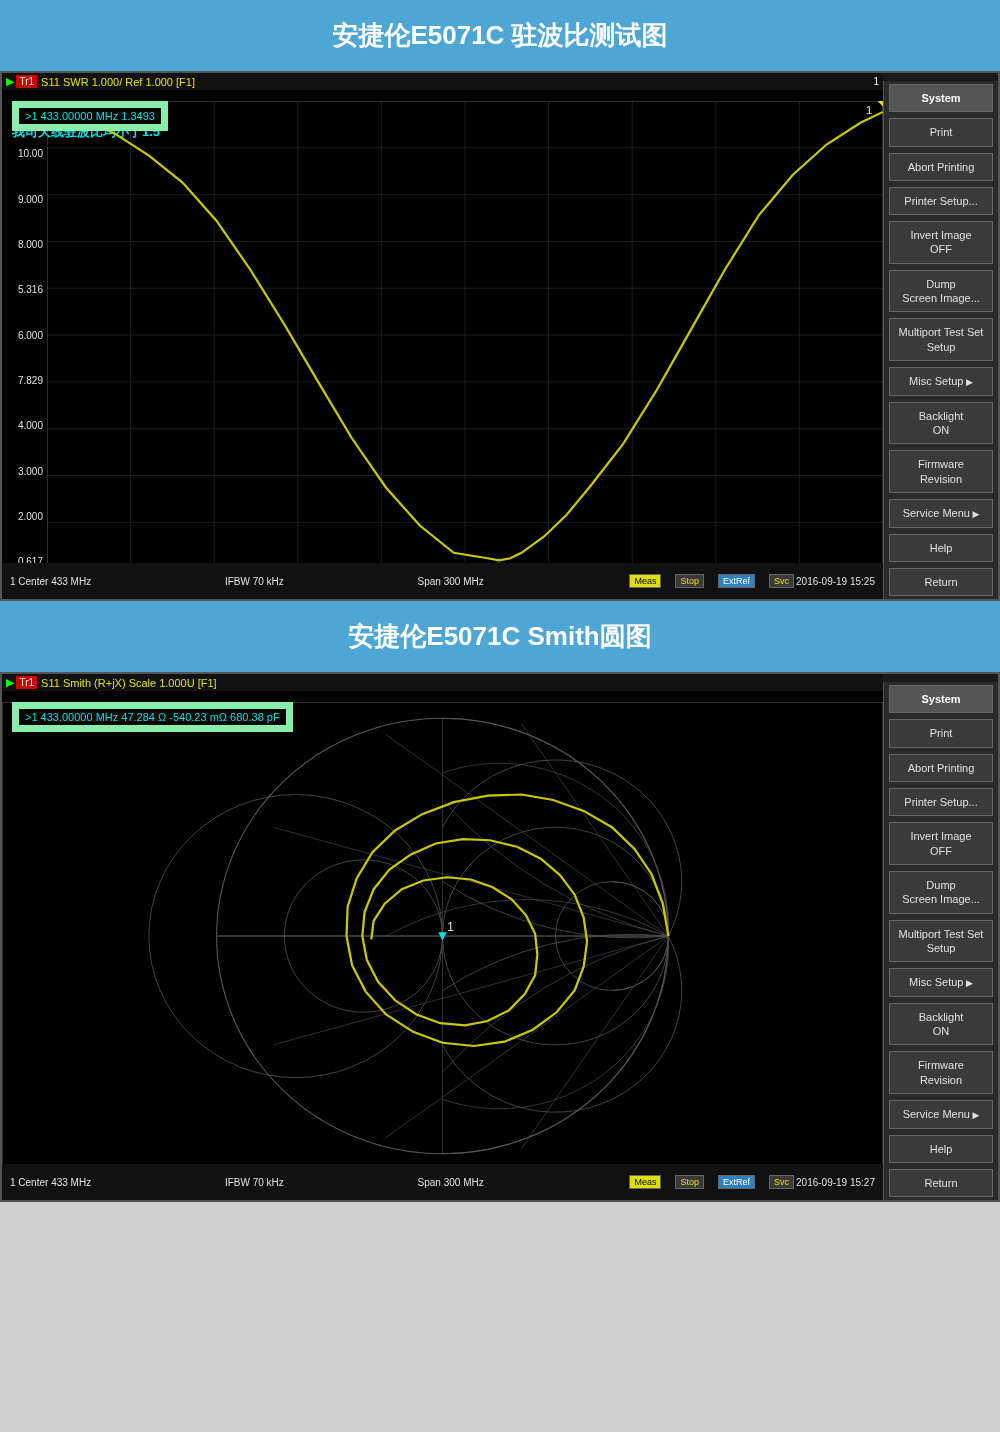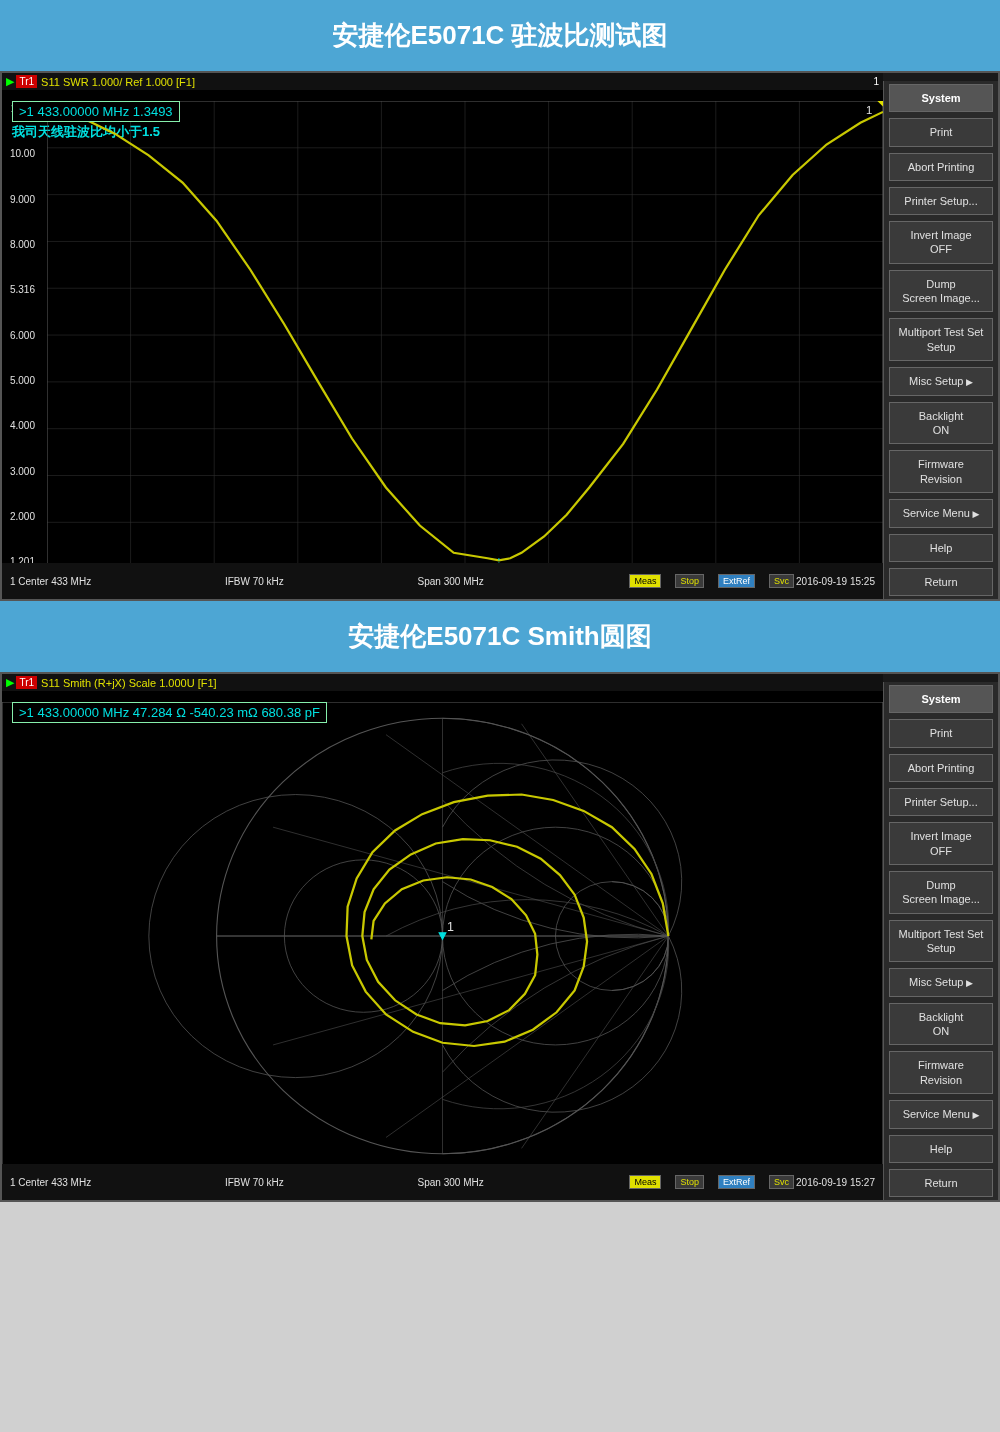--- a/index.html
+++ b/index.html
@@ -54,23 +54,23 @@
       color: #e0e000;
       font-size: 11px;
     }
 
     
     .marker-box {
       position: absolute;
       top: 28px;
       left: 10px;
       background: #000;
-      border: 1px solid #86efac;
+      border: 7px solid #86efac;
       color: #00e0e0;
-      font-size: 13px;
+      font-size: 11px;
       padding: 2px 6px;
       z-index: 10;
     }
 
     
     .plot-annotation {
       position: absolute;
       top: 50px;
       left: 10px;
       color: #00e0e0;
@@ -82,21 +82,21 @@
     .y-axis {
       position: absolute;
       left: 0;
       top: 28px;
       bottom: 30px;
       width: 45px;
       display: flex;
       flex-direction: column;
       justify-content: space-between;
       align-items: flex-end;
-      padding: 2px 12px;
+      padding: 2px 4px;
     }
     .y-label {
       color: #e0e0e0;
       font-size: 10px;
     }
 
     
     .grid-container {
       position: absolute;
       left: 45px;
@@ -210,25 +210,25 @@
       <span>我司天线驻波比均小于1.5</span>
     </div>
 
     <div class="y-axis">
       <span class="y-label">11.00</span>
       <span class="y-label">10.00</span>
       <span class="y-label">9.000</span>
       <span class="y-label">8.000</span>
       <span class="y-label">5.316</span>
       <span class="y-label">6.000</span>
-      <span class="y-label">5.000</span>
+      <span class="y-label">7.829</span>
       <span class="y-label">4.000</span>
       <span class="y-label">3.000</span>
       <span class="y-label">2.000</span>
-      <span class="y-label">1.201</span>
+      <span class="y-label">0.617</span>
     </div>
 
     <div class="grid-container">
       <svg class="grid-svg" viewBox="0 0 740 430" preserveAspectRatio="none">
 
         <line x1="74" y1="0" x2="74" y2="430" stroke="#333" stroke-width="0.5"></line>
         <line x1="148" y1="0" x2="148" y2="430" stroke="#333" stroke-width="0.5"></line>
         <line x1="222" y1="0" x2="222" y2="430" stroke="#333" stroke-width="0.5"></line>
         <line x1="296" y1="0" x2="296" y2="430" stroke="#333" stroke-width="0.5"></line>
         <line x1="370" y1="0" x2="370" y2="430" stroke="#333" stroke-width="0.5"></line>

